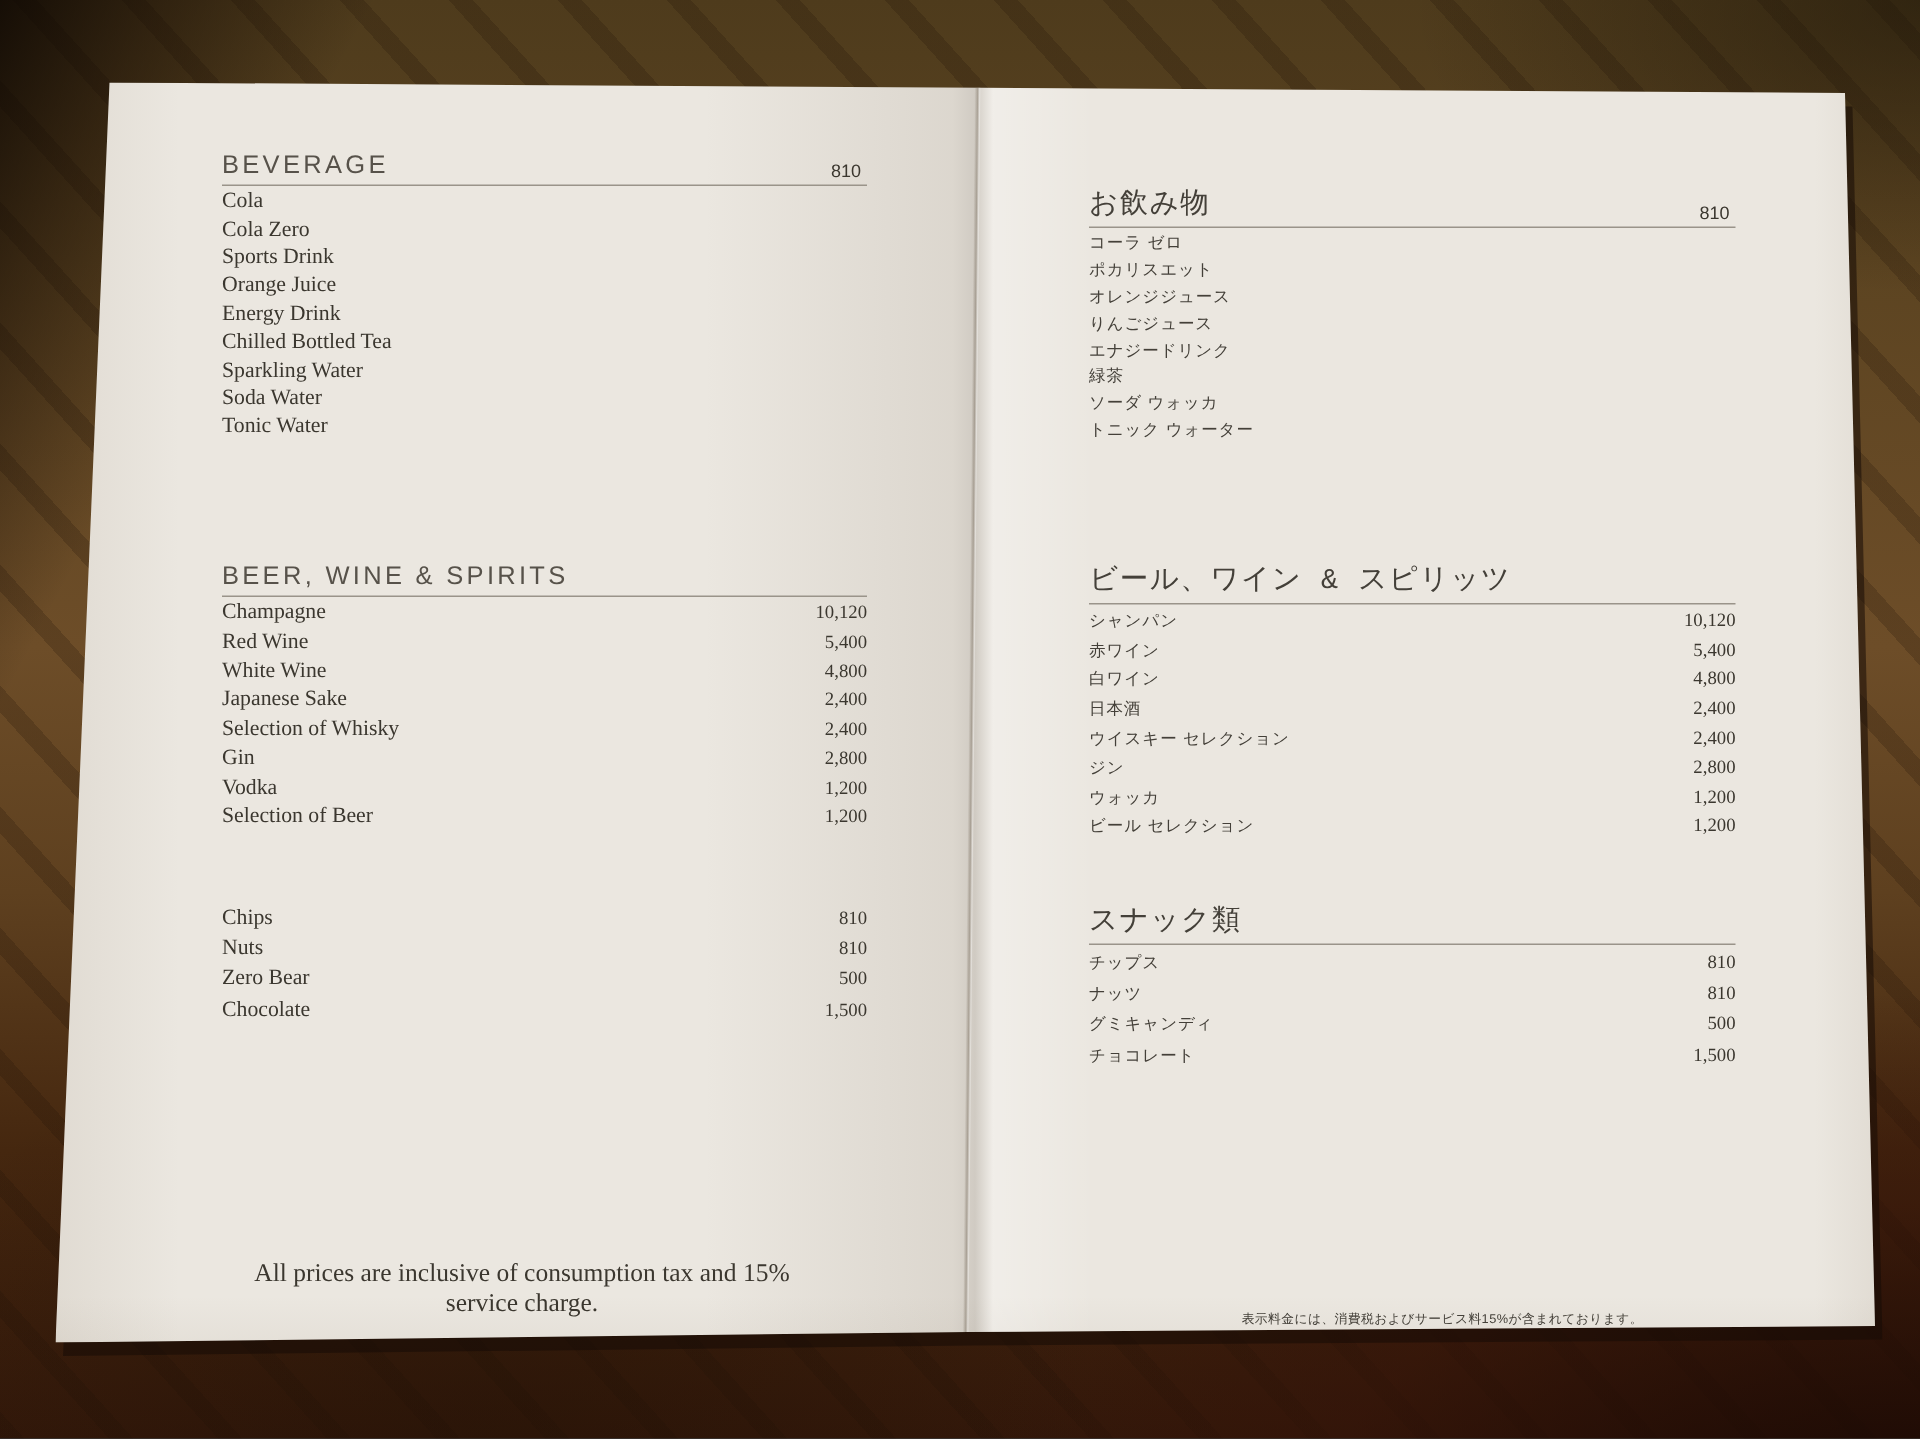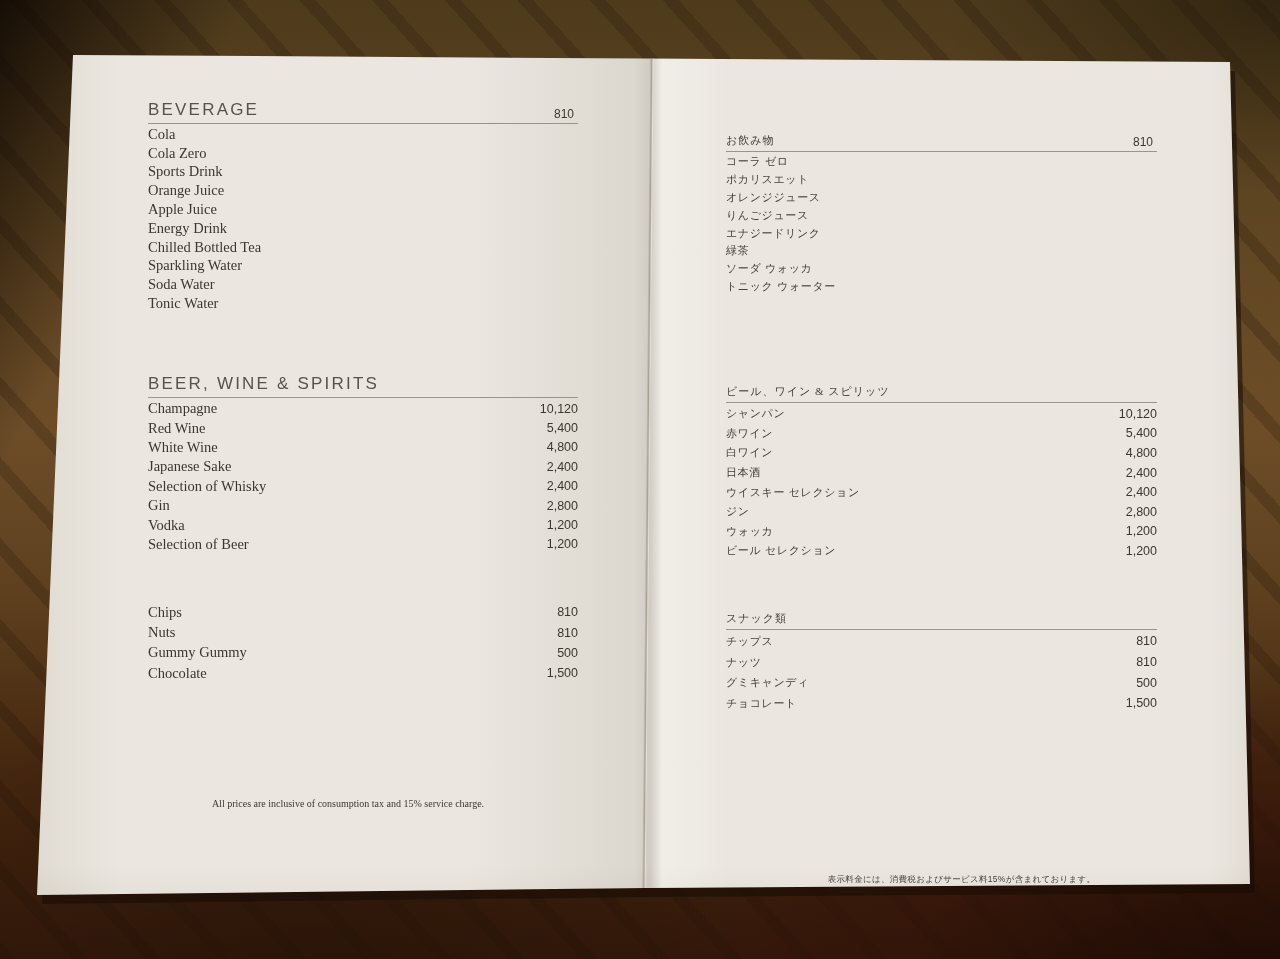--- a/index.html
+++ b/index.html
@@ -68,39 +68,39 @@
   .page-right .s0{top:126px;}
   .page-right .s1{top:377px;}
   .page-right .s2{top:604px;}
 
   .section-header{
     height:26px;display:flex;justify-content:space-between;align-items:flex-end;
     border-bottom:1px solid var(--rule_line);padding-bottom:3px;
   }
   .section-title{font-weight:400;color:var(--heading_text);white-space:nowrap;}
   .page-left  .section-title{font-family:"Liberation Sans",sans-serif;font-size:17px;letter-spacing:2.2px;}
-  .page-right .section-title{font-family:Liberation Serif, serif;font-size:11px;letter-spacing:1px;color:var(--jp_text);}
+  .page-right .section-title{font-family:Liberation Mono, monospace;font-size:19px;letter-spacing:1px;color:var(--jp_text);}
   .header-price{font-size:12px;color:var(--item_text);padding-right:4px;line-height:1;}
 
   .items{list-style:none;margin-top:1px;}
   .item-row{display:flex;justify-content:space-between;align-items:center;}
   .page-left  .s0 .item-row{height:18.8px;}
   .page-left  .s1 .item-row{height:19.4px;}
   .page-left  .s2 .item-row{height:20.4px;}
   .page-right .s0 .item-row{height:17.8px;}
   .page-right .s1 .item-row{height:19.6px;}
   .page-right .s2 .item-row{height:20.7px;}
 
   .page-left  .item-name{font-family:"Liberation Serif",serif;font-size:14.5px;color:var(--item_text);}
   .page-right .item-name{font-family:"Liberation Sans",sans-serif;font-size:11px;letter-spacing:0.6px;color:var(--jp_text);}
-  .item-price{font-family:Liberation Sans, sans-serif;font-size:12.5px;color:var(--item_text);}
+  .item-price{font-family:Liberation Serif, serif;font-size:12.5px;color:var(--item_text);}
   .item-price:empty{display:none;}
 
   .page-footer{position:absolute;text-align:center;color:var(--item_text);}
-  .page-left  .page-footer{top:798px;left:0;width:400px;font-family:"Liberation Serif",serif;font-size:10px;}
+  .page-left  .page-footer{top:839px;left:0;width:400px;font-family:"Liberation Serif",serif;font-size:17px;}
   .page-right .page-footer{top:838px;left:20px;width:431px;font-family:"Liberation Sans",sans-serif;font-size:8.5px;letter-spacing:0.3px;color:var(--jp_text);margin-top:36px;}
 </style>
 </head>
 <body>
 
 <div class="scene">
   <div class="wood"></div>
   <div class="paper-shadow"></div>
   <div class="paper">
     <div class="fold"></div>
@@ -126,24 +126,20 @@
   <li class="item-row">
     <span class="item-name">Sports Drink</span>
 
   </li>
 
   <li class="item-row">
     <span class="item-name">Orange Juice</span>
 
   </li>
 
-  <li class="item-row">
-    <span class="item-name">Apple Juice</span>
-
-  </li>
 
   <li class="item-row">
     <span class="item-name">Energy Drink</span>
 
   </li>
 
   <li class="item-row">
     <span class="item-name">Chilled Bottled Tea</span>
 
   </li>
@@ -219,21 +215,21 @@
     <span class="item-name">Chips</span>
     <span class="item-price">810</span>
   </li>
 
   <li class="item-row">
     <span class="item-name">Nuts</span>
     <span class="item-price">810</span>
   </li>
 
   <li class="item-row">
-    <span class="item-name">Gummy Gummy</span>
+    <span class="item-name">Zero Bear</span>
     <span class="item-price">500</span>
   </li>
 
   <li class="item-row">
     <span class="item-name">Chocolate</span>
     <span class="item-price">1,500</span>
   </li>
 </ul>
   </section>
 </div>

